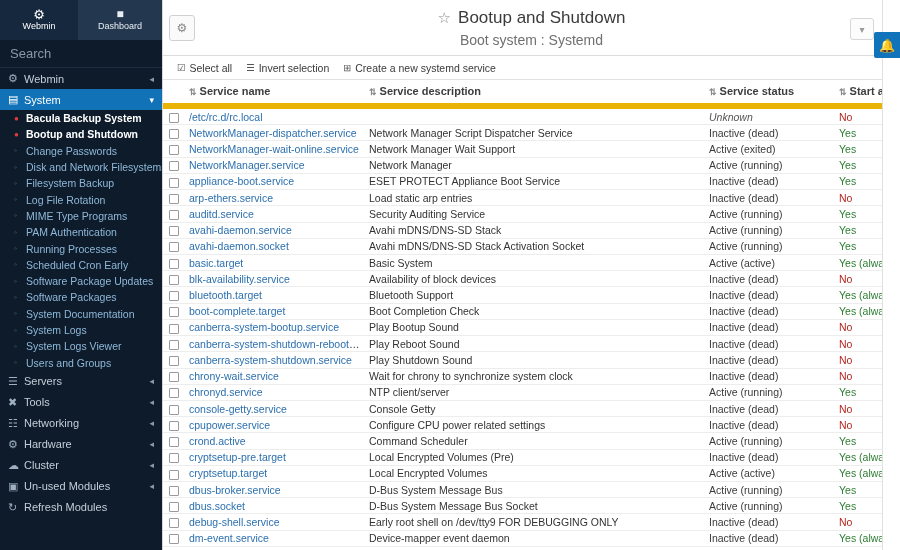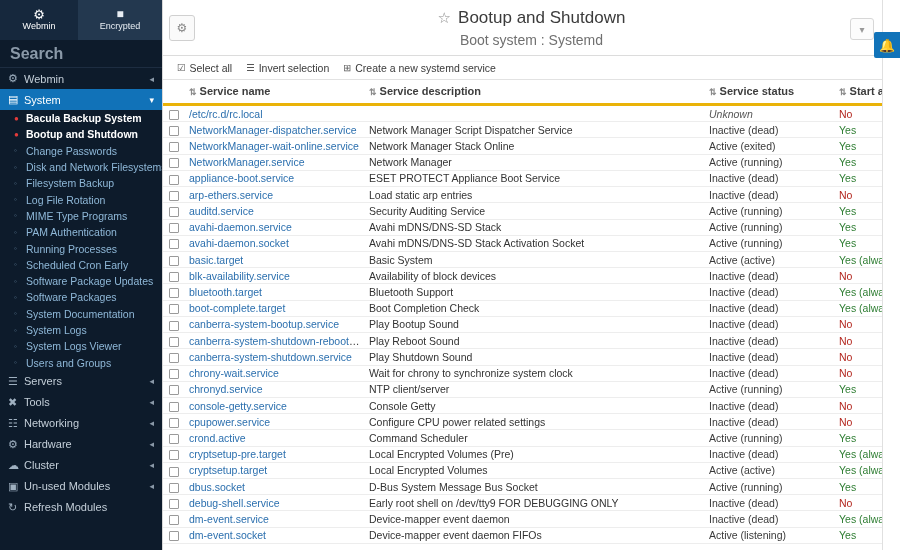--- a/index.html
+++ b/index.html
@@ -37,23 +37,22 @@
   }
   .dashboard-tab .logo-glyph { font-size: 12px; line-height: 12px; margin-bottom: 2px; }
 
   .search-row {
     height: 28px; border-bottom: 1px solid #1d2d41;
     display: flex; align-items: center; padding: 0 8px;
     background: #0d1b2b;
   }
   .search-row input {
     background: transparent; border: 0; outline: none;
-    color: #9fb0c0; font-size: 16px; flex: 1;
+    color: #9fb0c0; font-size: 13px; flex: 1;
     font-family: "Liberation Sans", sans-serif;
-    font-weight: bold;
   }
   .search-row input::placeholder { color: #8a99a8; }
   .search-row .mag { color: #9fb0c0; font-size: 12px; }
 
   .nav { flex: 1; overflow: hidden; }
   .nav-item {
     display: flex; align-items: center;
     height: 21px; padding: 0 8px;
     font-size: 11px; color: #c3ced8;
     position: relative;
@@ -107,21 +106,21 @@
     display: flex; align-items: center; gap: 4px;
     padding: 1px 4px;
   }
   .abtn .g { font-size: 9.5px; color: #555; }
 
   .table-wrap { flex: 1; overflow: hidden; background: #fff; }
   table { width: 100%; border-collapse: collapse; table-layout: fixed; }
   thead th {
     font-size: 11px; font-weight: bold; color: #3d3d3d;
     text-align: left; padding: 5px 4px 6px 4px;
-    border-bottom: 3px solid #eab308; background: #fff;
+    border-bottom: 6px solid #eab308; background: #fff;
     white-space: nowrap;
   }
   thead th .sort { color: #8a8a8a; font-size: 9px; margin-right: 3px; }
   tbody td {
     font-size: 10.5px; padding: 1.5px 4px;
     border-bottom: 1px solid #ededed; white-space: nowrap;
     overflow: hidden; text-overflow: ellipsis;
   }
   .c-chk { width: 22px; text-align: center; }
   .c-name { width: 180px; }
@@ -163,21 +162,21 @@
 
   <div class="sidebar">
 
     <div class="brand-row">
       <div class="brand">
         <span class="logo-glyph">⚙</span>
         <span>Webmin</span>
       </div>
       <div class="dashboard-tab">
         <span class="logo-glyph">■</span>
-        <span>Encrypted</span>
+        <span>Dashboard</span>
       </div>
     </div>
 
     <div class="search-row">
       <input type="text" placeholder="Search" style="">
       <span class="mag">⚲</span>
     </div>
 
     <div class="nav">
 
@@ -358,21 +357,21 @@
           <tr>
               <td class="c-chk"><span class="chkbox"></span></td>
               <td><span class="svc-link">NetworkManager-dispatcher.service</span></td>
               <td>Network Manager Script Dispatcher Service</td>
               <td class="plain">Inactive (dead)</td>
               <td class="yes">Yes</td>
             </tr>
           <tr>
               <td class="c-chk"><span class="chkbox"></span></td>
               <td><span class="svc-link">NetworkManager-wait-online.service</span></td>
-              <td>Network Manager Stack Online</td>
+              <td>Network Manager Wait Support</td>
               <td class="plain">Active (exited)</td>
               <td class="yes">Yes</td>
             </tr>
           <tr>
               <td class="c-chk"><span class="chkbox"></span></td>
               <td><span class="svc-link">NetworkManager.service</span></td>
               <td>Network Manager</td>
               <td class="plain">Active (running)</td>
               <td class="yes">Yes</td>
             </tr>
@@ -501,20 +500,27 @@
               <td>Local Encrypted Volumes (Pre)</td>
               <td class="plain">Inactive (dead)</td>
               <td class="yesalways">Yes (always)</td>
             </tr>
           <tr>
               <td class="c-chk"><span class="chkbox"></span></td>
               <td><span class="svc-link">cryptsetup.target</span></td>
               <td>Local Encrypted Volumes</td>
               <td class="plain">Active (active)</td>
               <td class="yesalways">Yes (always)</td>
+            </tr>
+          <tr>
+              <td class="c-chk"><span class="chkbox"></span></td>
+              <td><span class="svc-link">dbus-broker.service</span></td>
+              <td>D-Bus System Message Bus</td>
+              <td class="plain">Active (running)</td>
+              <td class="yes">Yes</td>
             </tr>
           <tr>
               <td class="c-chk"><span class="chkbox"></span></td>
               <td><span class="svc-link">dbus.socket</span></td>
               <td>D-Bus System Message Bus Socket</td>
               <td class="plain">Active (running)</td>
               <td class="yes">Yes</td>
             </tr>
           <tr>
               <td class="c-chk"><span class="chkbox"></span></td>

